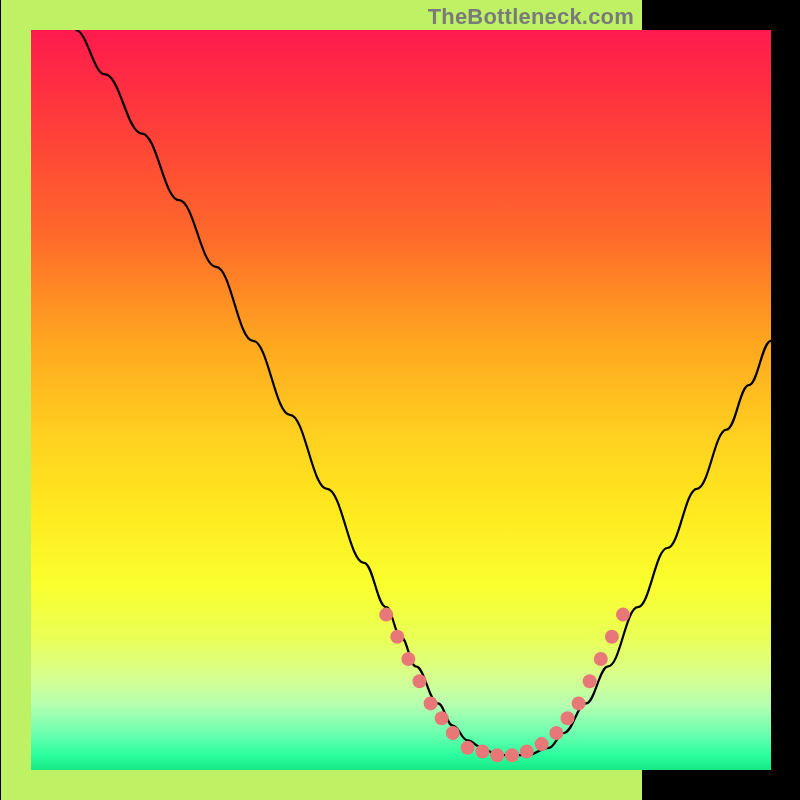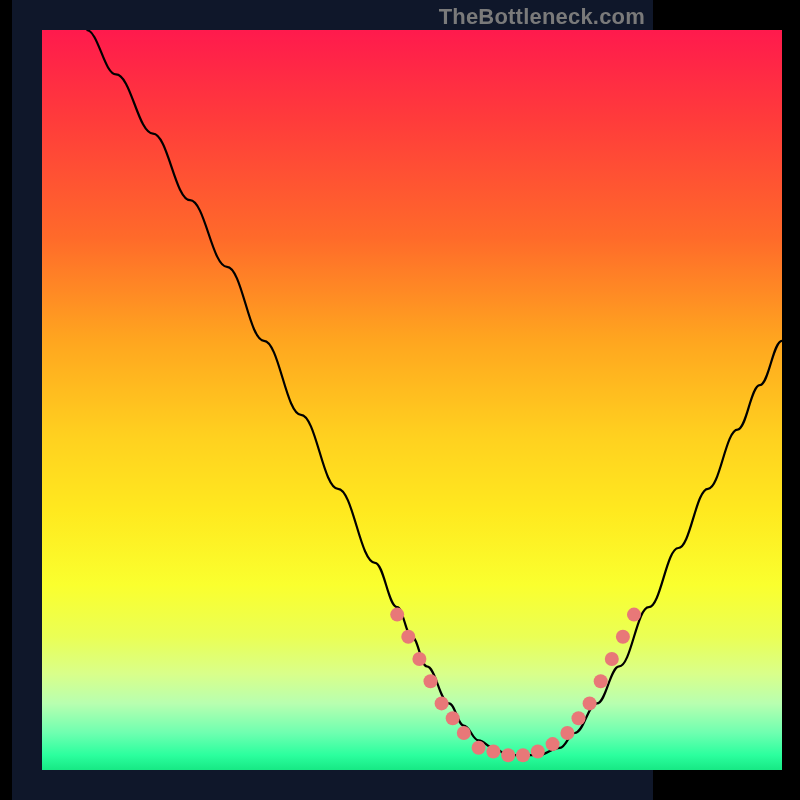--- a/index.html
+++ b/index.html
@@ -5,25 +5,25 @@
   html, body {
     margin: 0;
     padding: 0;
     width: 800px;
     height: 800px;
     background: #000;
     overflow: hidden;
   }
   .frame {
     position: absolute;
-    left: 12px;
+    left: 1px;
     top: 0;
     width: 641px;
     height: 800px;
-    background: #0f172a;
+    background: #bef264;
   }
   .plot {
     position: absolute;
     left: 30px;
     top: 30px;
     width: 740px;
     height: 740px;
     background: linear-gradient(to bottom,
       #ff1a4d 0%,
       #ff3b3b 12%,

